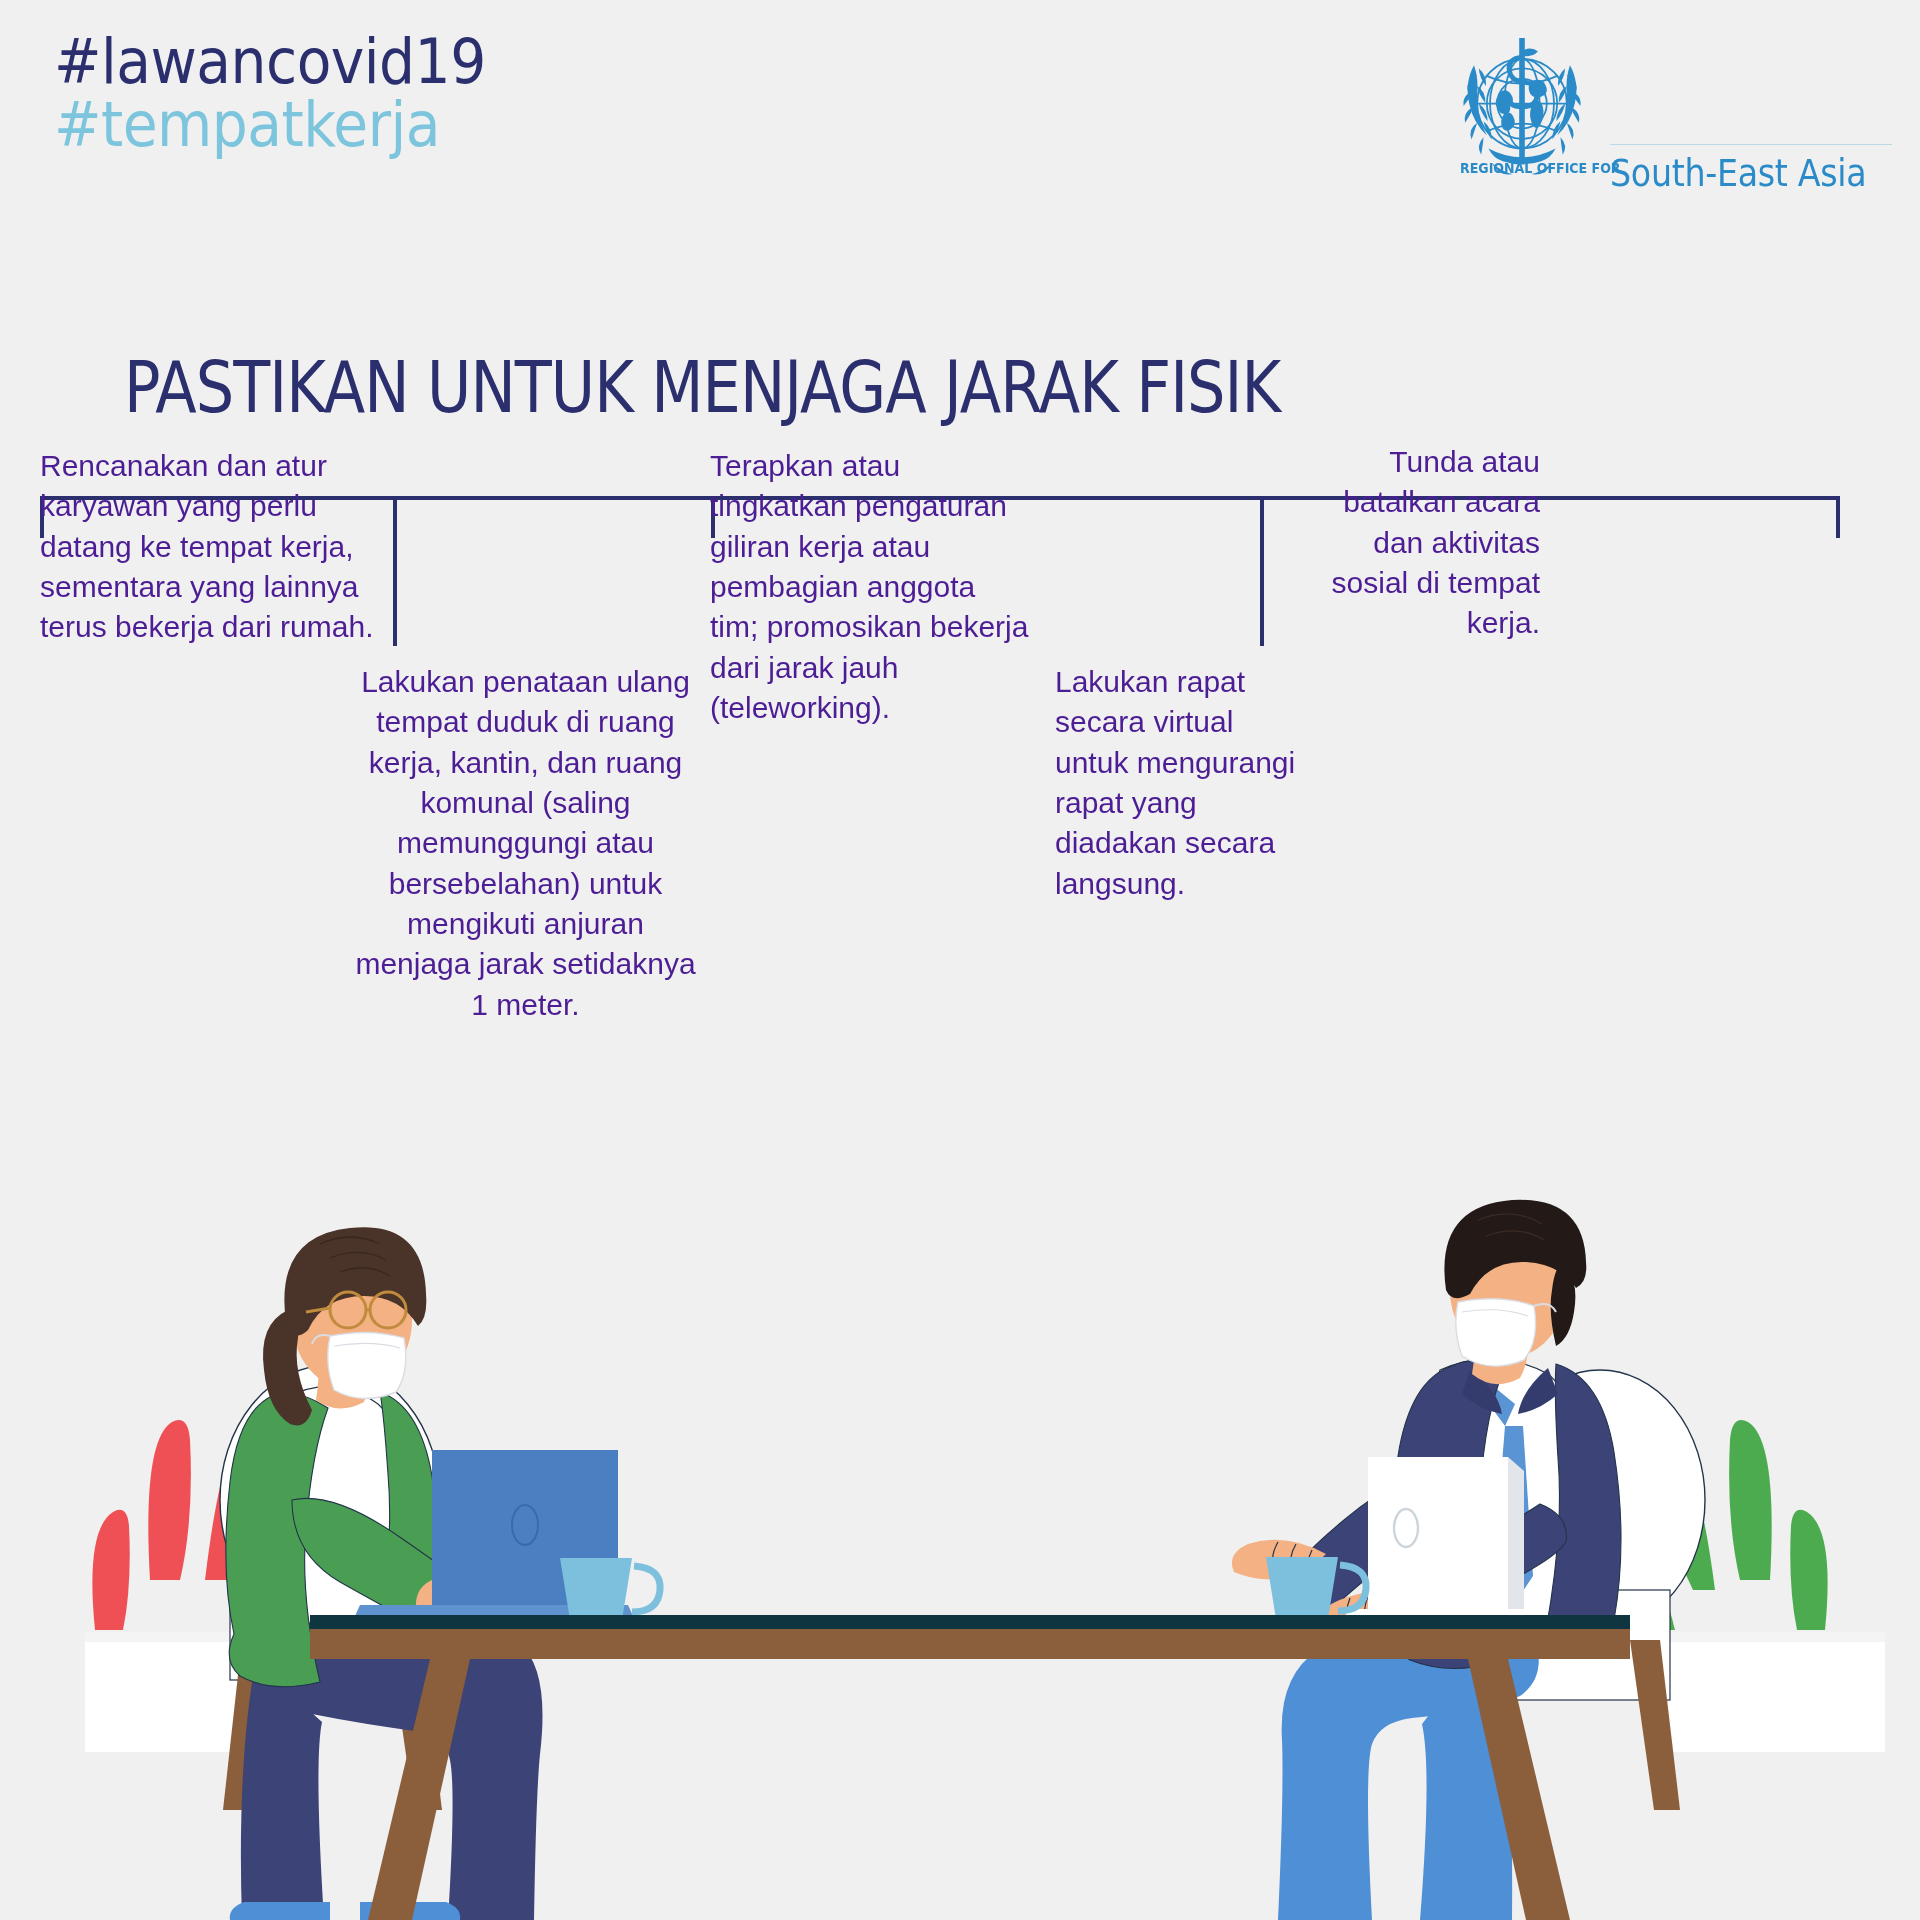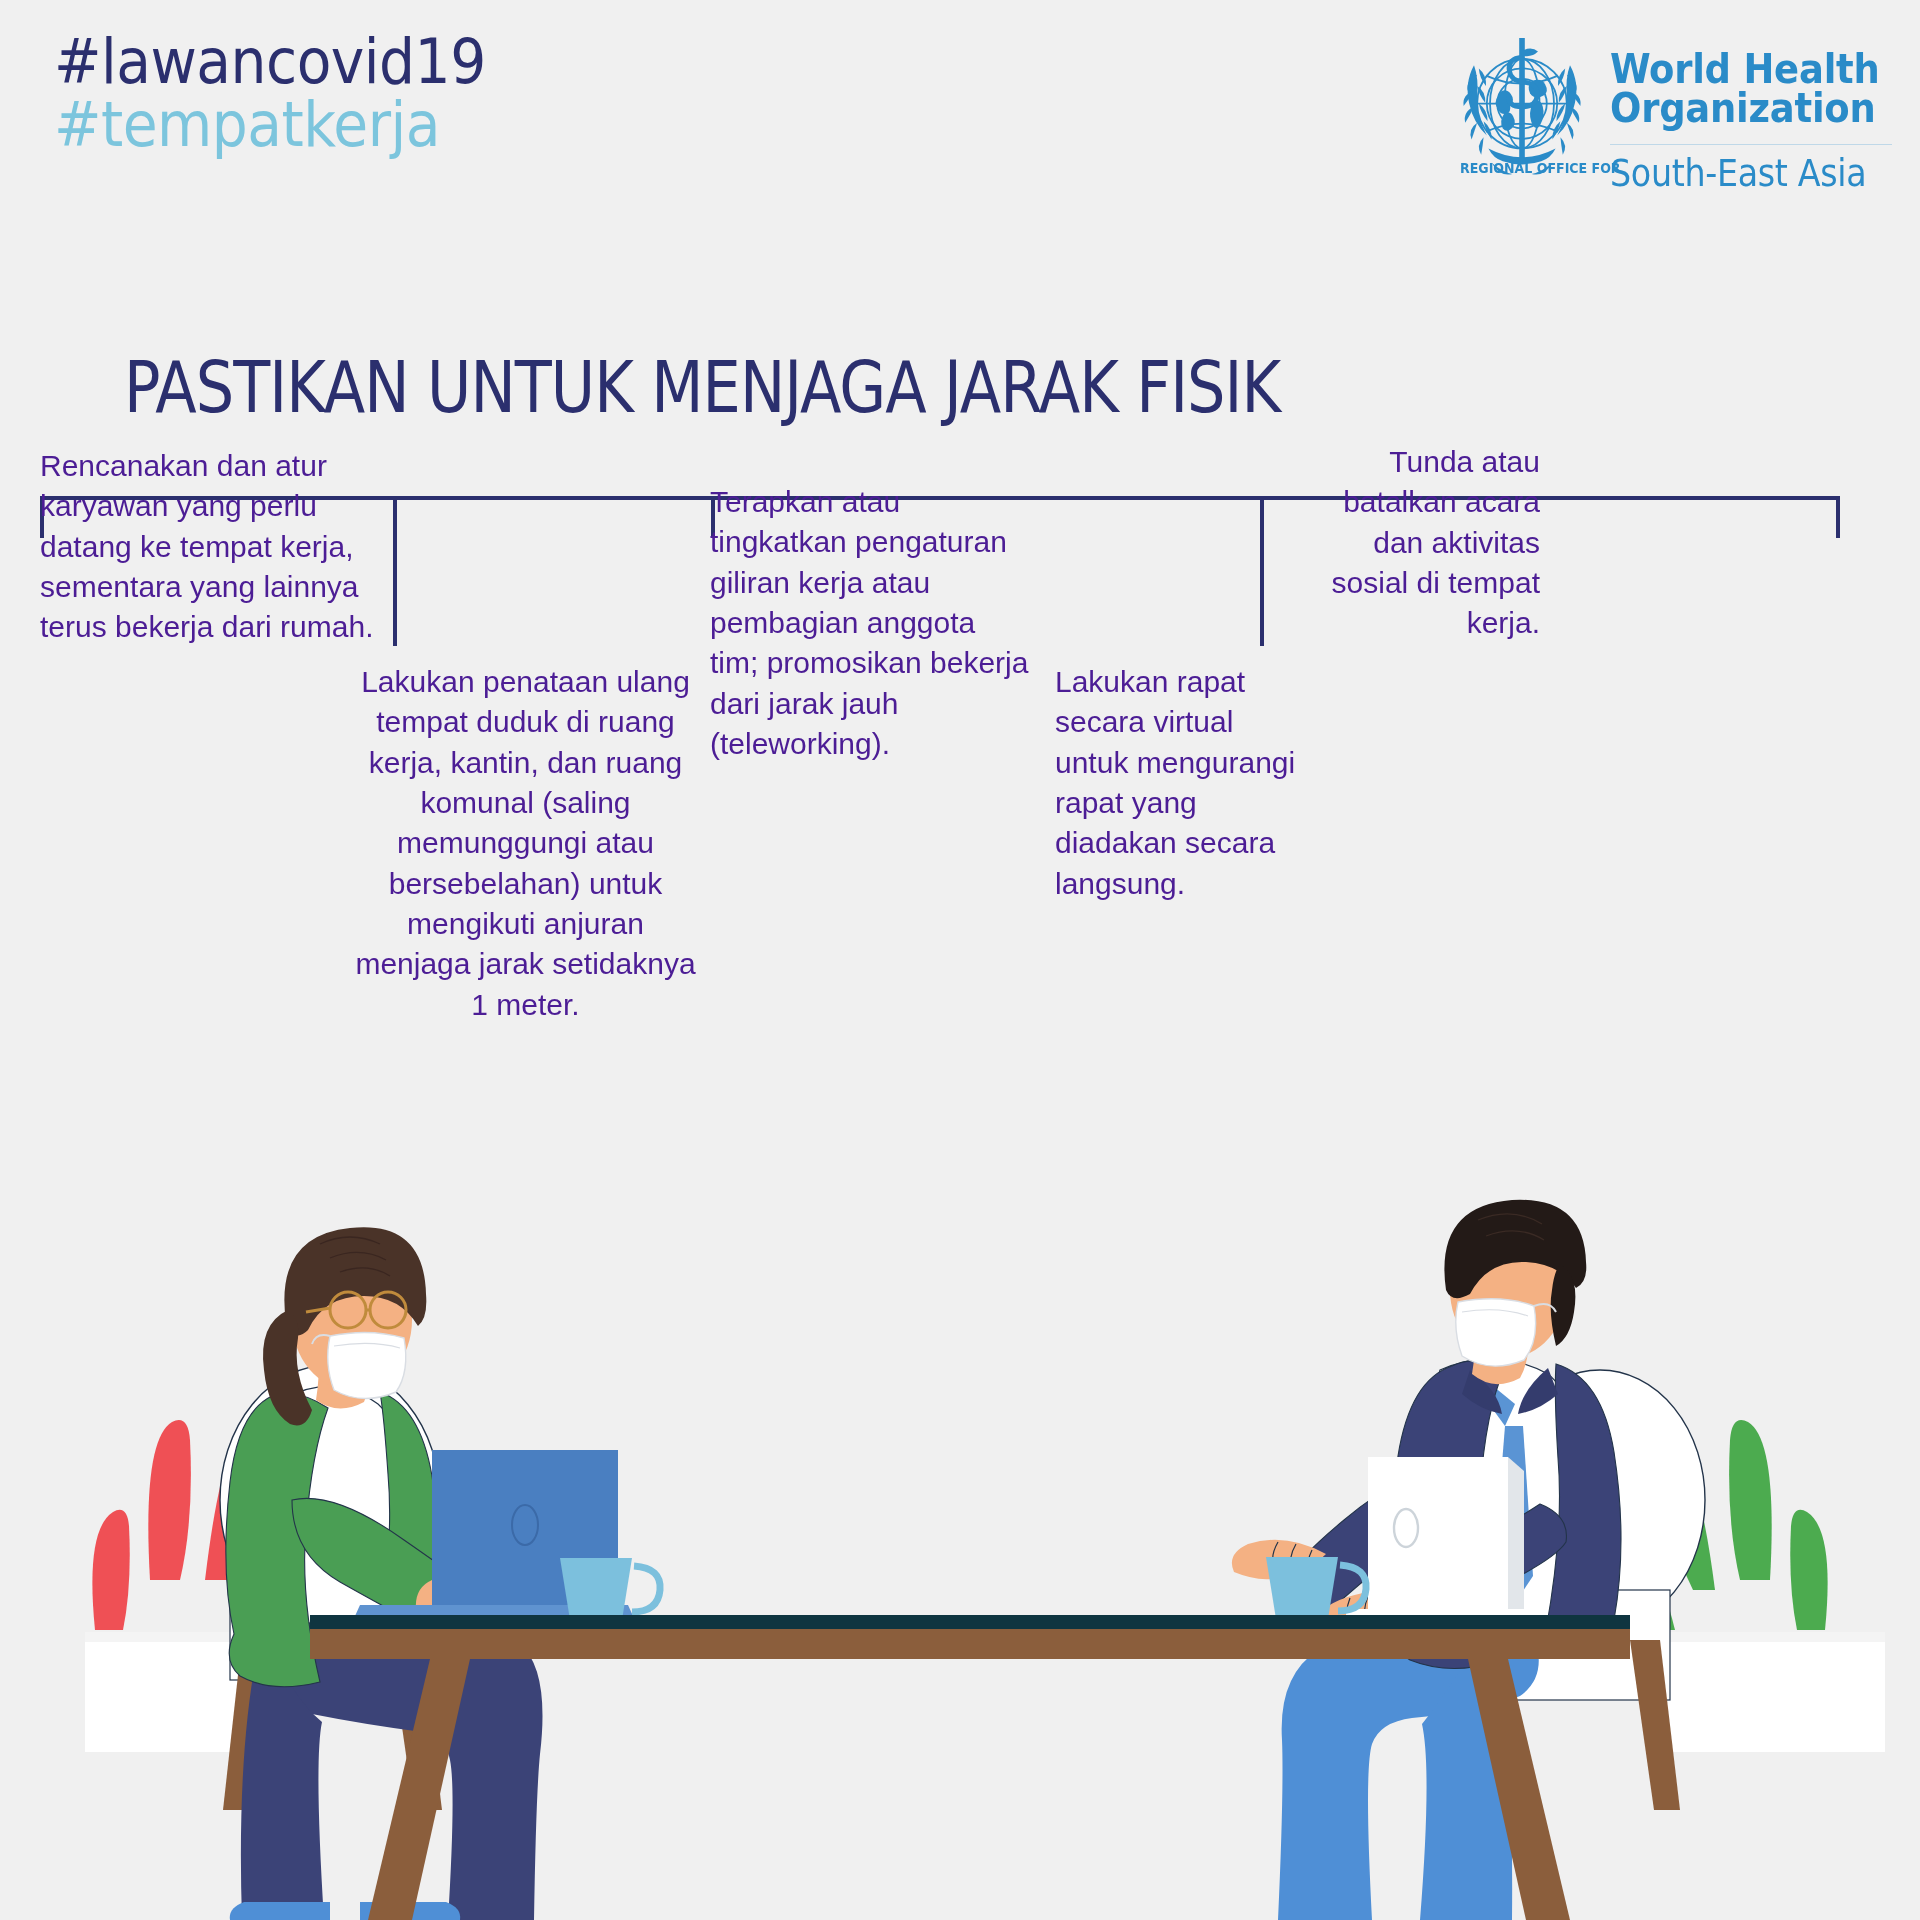--- a/index.html
+++ b/index.html
@@ -82,21 +82,21 @@
   
   .col {
     position:absolute;
     font-size:30px;
     line-height:1.345;
     color:#4c1d95;
     font-family:"Liberation Sans", sans-serif;
   }
   #col-1 { left:40px;   top:446px; width:335px; text-align:left;  }
   #col-2 { left:353px;  top:662px; width:345px; text-align:center;  }
-  #col-3 { left:710px;  top:446px; width:320px; text-align:left;margin-top:36px;  }
+  #col-3 { left:710px;  top:446px; width:320px; text-align:left;  }
   #col-4 { left:1055px; top:662px; width:250px; text-align:left;  }
   #col-5 { left:1290px; top:442px; width:250px; text-align:right; }
 
   
   #illustration {
     position:absolute; left:0; bottom:0; width:1920px; height:760px;
   }
 </style>
 </head>
 <body>
@@ -160,24 +160,20 @@
       <path d="M52 114 q11 9 10 23 q-8 -12 -10 -23 z"></path>
     </g>
 
     <g fill="#2a8bc8">
       <path d="M58 148 q42 22 84 0 q-6 12 -18 16 q-24 8 -48 0 q-12 -4 -18 -16 z"></path>
       <path d="M62 166 q14 12 26 14 q-16 4 -26 -14 z"></path>
       <path d="M138 166 q-14 12 -26 14 q16 4 26 -14 z"></path>
     </g>
   </svg>
 
-  <div id="who-wordmark">
-    <div class="wm-line">World Health</div>
-    <div class="wm-line">Organization</div>
-  </div>
   <div id="who-divider"></div>
   <div id="who-region-pre">REGIONAL OFFICE FOR</div>
   <div id="who-region">South-East Asia</div>
 </div>
 
 <div id="page-title">PASTIKAN UNTUK MENJAGA JARAK FISIK</div>
 
 <svg id="bracket" viewBox="0 0 1920 700" xmlns="http://www.w3.org/2000/svg">
   <g stroke="#2b2f6e" stroke-width="4" fill="none">
     <line x1="40" y1="498" x2="1840" y2="498"></line>

